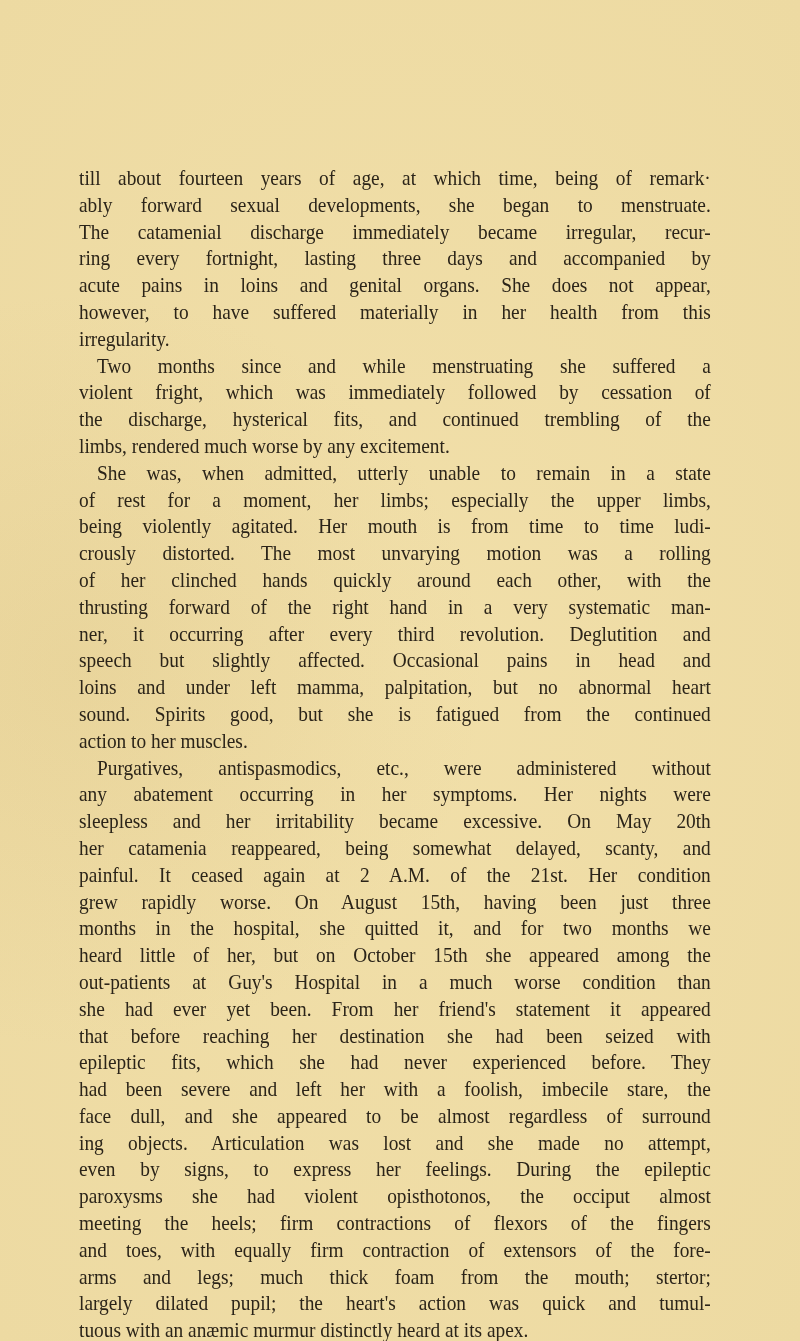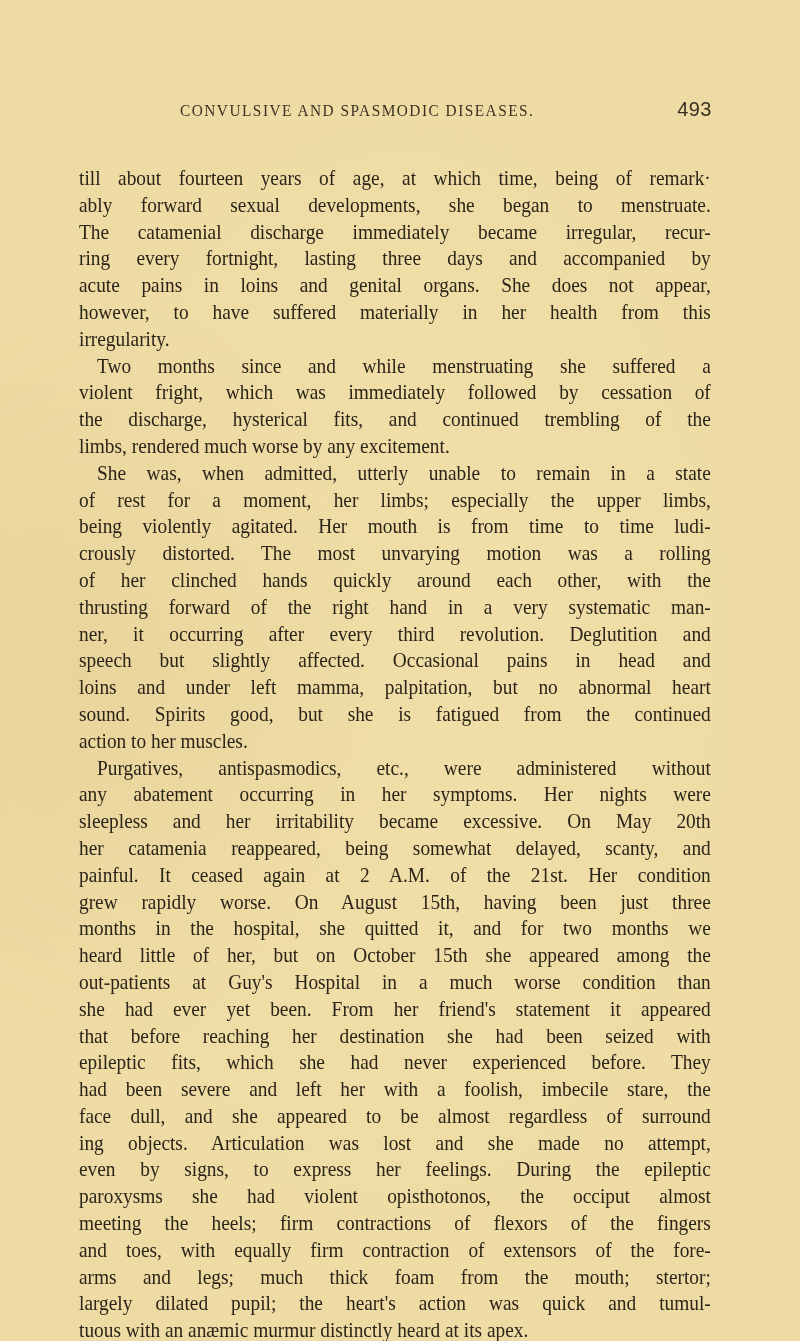--- a/index.html
+++ b/index.html
@@ -40,24 +40,20 @@
     transform: scaleX(0.9); transform-origin: left center;
     width: 702px;
   }
   .line.last { text-align-last: left; }
   .line.indent { padding-left: 20px; width: 682px; }
 </style>
 </head>
 <body>
 
 <div class="page">
-  <div class="running-head">
-    <span class="title">Convulsive and Spasmodic Diseases.</span>
-    <span class="folio">493</span>
-  </div>
   <div class="body-text" id="body-text">
       <div class="line">till about fourteen years of age, at which time, being of remark·</div>
       <div class="line">ably forward sexual developments, she began to menstruate.</div>
       <div class="line">The catamenial discharge immediately became irregular, recur-</div>
       <div class="line">ring every fortnight, lasting three days and accompanied by</div>
       <div class="line">acute pains in loins and genital organs. She does not appear,</div>
       <div class="line">however, to have suffered materially in her health from this</div>
       <div class="line last">irregularity.</div>
       <div class="line indent">Two months since and while menstruating she suffered a</div>
       <div class="line">violent fright, which was immediately followed by cessation of</div>

